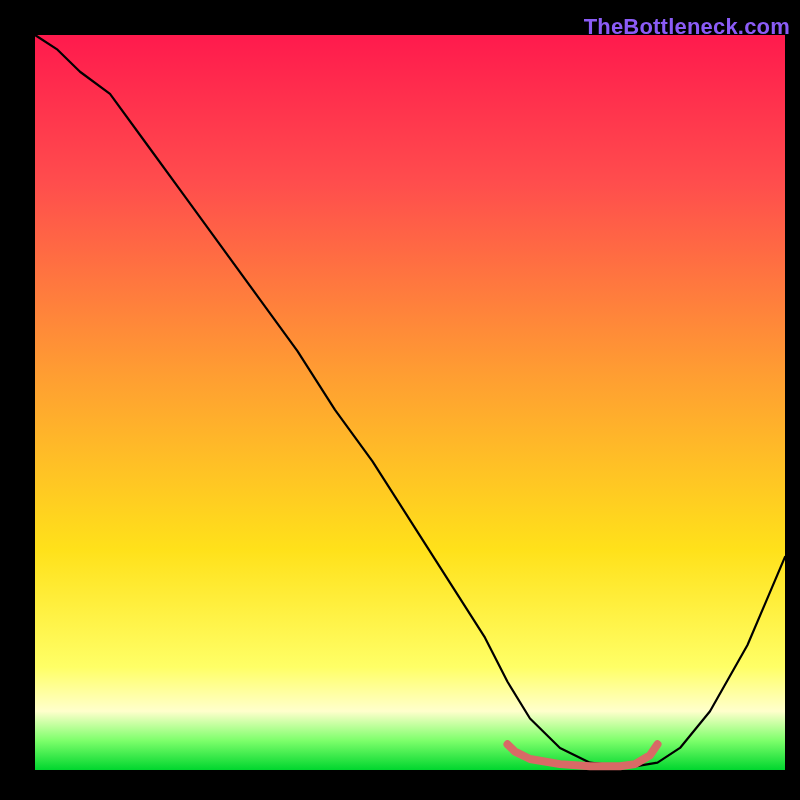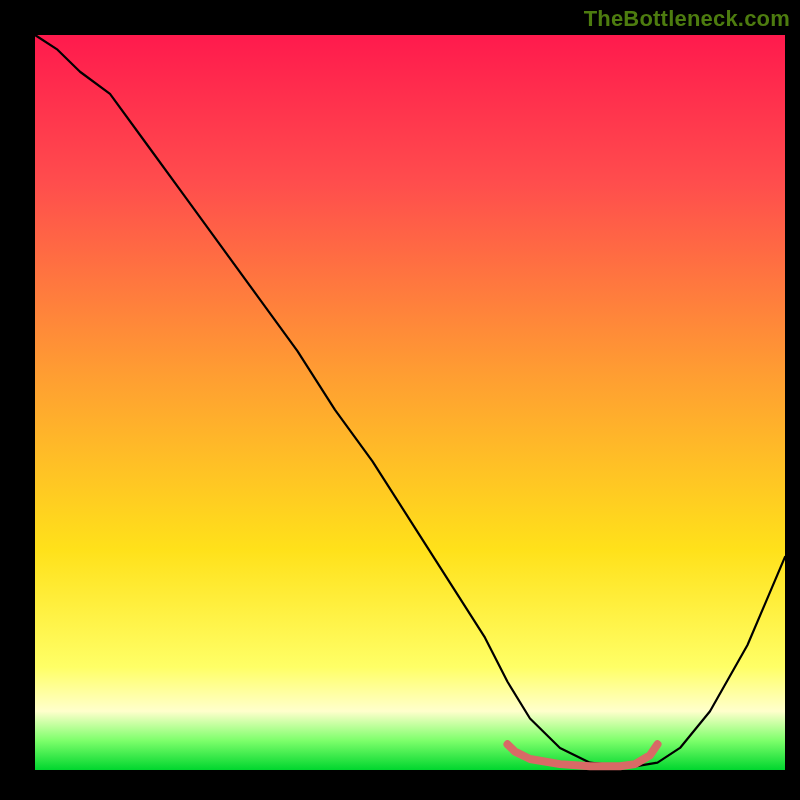--- a/index.html
+++ b/index.html
@@ -14,23 +14,23 @@
   .canvas-wrap {
     position: relative;
     width: 800px;
     height: 800px;
   }
   svg {
     display: block;
   }
   .watermark {
     position: absolute;
-    top: 6px;
+    top: 14px;
     right: 10px;
-    color: #4d7c0f;
+    color: #8b5cf6;
     font-size: 22px;
     font-weight: 600;
     letter-spacing: 0.2px;
     user-select: none;
   }
 </style>
 </head>
 <body>
 
 <div class="canvas-wrap">

